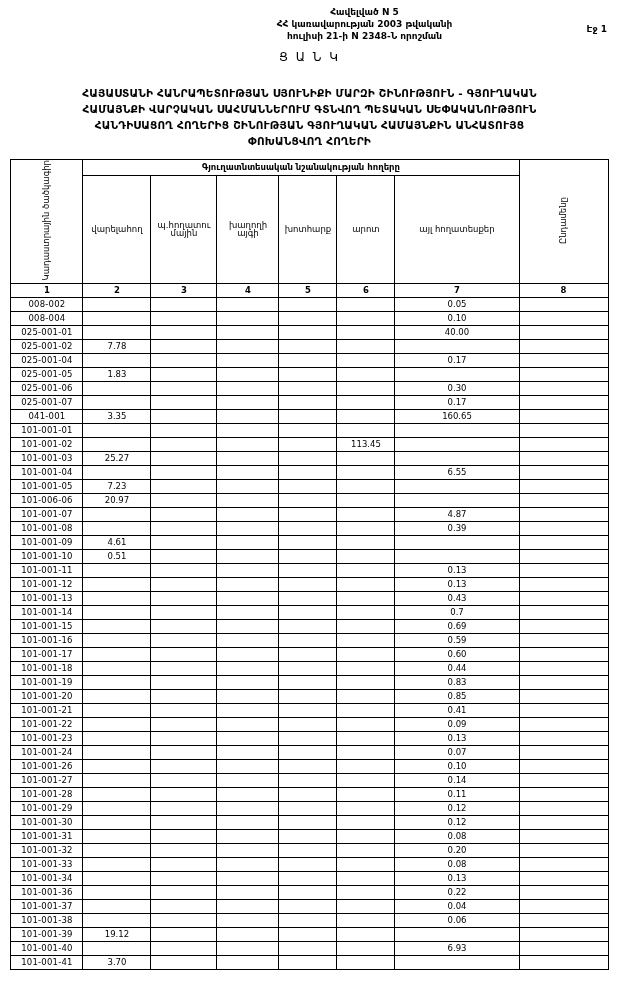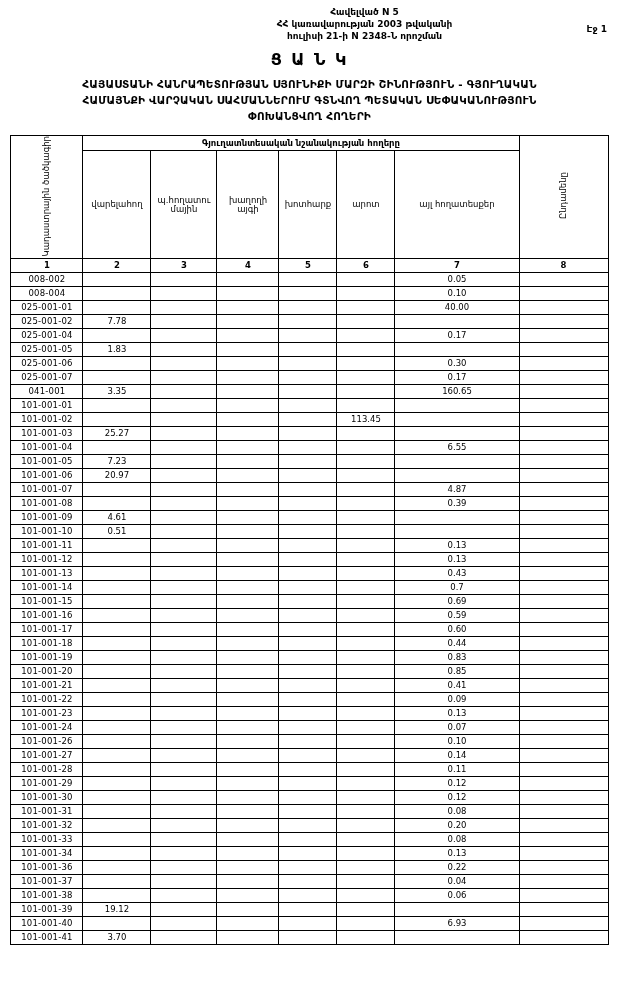--- a/index.html
+++ b/index.html
@@ -44,24 +44,24 @@
   }
   .title-block {
     text-align: center;
     font-size: 10.5px;
     font-weight: bold;
     line-height: 1.5;
     margin-top: 6px;
     letter-spacing: 0.2px;
   }
   .title-main {
-    font-size: 16px;
-    font-weight: bold;
+    font-size: 12px;
+    font-weight: normal;
     letter-spacing: 2px;
-    margin-bottom: 5px;
+    margin-bottom: 20px;
   }
 
   
   table.grid {
     border-collapse: collapse;
     margin: 10px auto 0 auto;
     width: 597px;
     table-layout: fixed;
   }
   table.grid th, table.grid td {
@@ -124,20 +124,21 @@
     <div class="hdr-page">Էջ 1</div>
     <div class="hdr-right">
       <div>Հավելված N 5</div>
       <div>ՀՀ կառավարության 2003 թվականի</div>
       <div>հուլիսի 21-ի N 2348-Ն որոշման</div>
     </div>
     <div class="title-block">
       <div class="title-main">Ց Ա Ն Կ</div>
       <div>ՀԱՅԱՍՏԱՆԻ ՀԱՆՐԱՊԵՏՈՒԹՅԱՆ ՍՅՈՒՆԻՔԻ ՄԱՐԶԻ ՇԻՆՈՒԹՅՈՒՆ - ԳՅՈՒՂԱԿԱՆ</div>
       <div>ՀԱՄԱՅՆՔԻ ՎԱՐՉԱԿԱՆ ՍԱՀՄԱՆՆԵՐՈՒՄ  ԳՏՆՎՈՂ  ՊԵՏԱԿԱՆ ՍԵՓԱԿԱՆՈՒԹՅՈՒՆ</div>
+      <div>ՀԱՆԴԻՍԱՑՈՂ ՀՈՂԵՐԻՑ ՇԻՆՈՒԹՅԱՆ ԳՅՈՒՂԱԿԱՆ ՀԱՄԱՅՆՔԻՆ ԱՆՀԱՏՈՒՅՑ</div>
       <div>ՓՈԽԱՆՑՎՈՂ  ՀՈՂԵՐԻ</div>
     </div>
   </div>
 
   <table class="grid">
     <colgroup>
       <col class="col1">
         <col class="col2">
         <col class="col3">
         <col class="col4">
@@ -314,21 +315,21 @@
           <td class="code">101-001-05</td>
           <td>7.23</td>
           <td></td>
           <td></td>
           <td></td>
           <td></td>
           <td></td>
           <td></td>
         </tr>
         <tr>
-          <td class="code">101-001-06</td>
+          <td class="code">101-006-06</td>
           <td>20.97</td>
           <td></td>
           <td></td>
           <td></td>
           <td></td>
           <td></td>
           <td></td>
         </tr>
         <tr>
           <td class="code">101-001-07</td>

